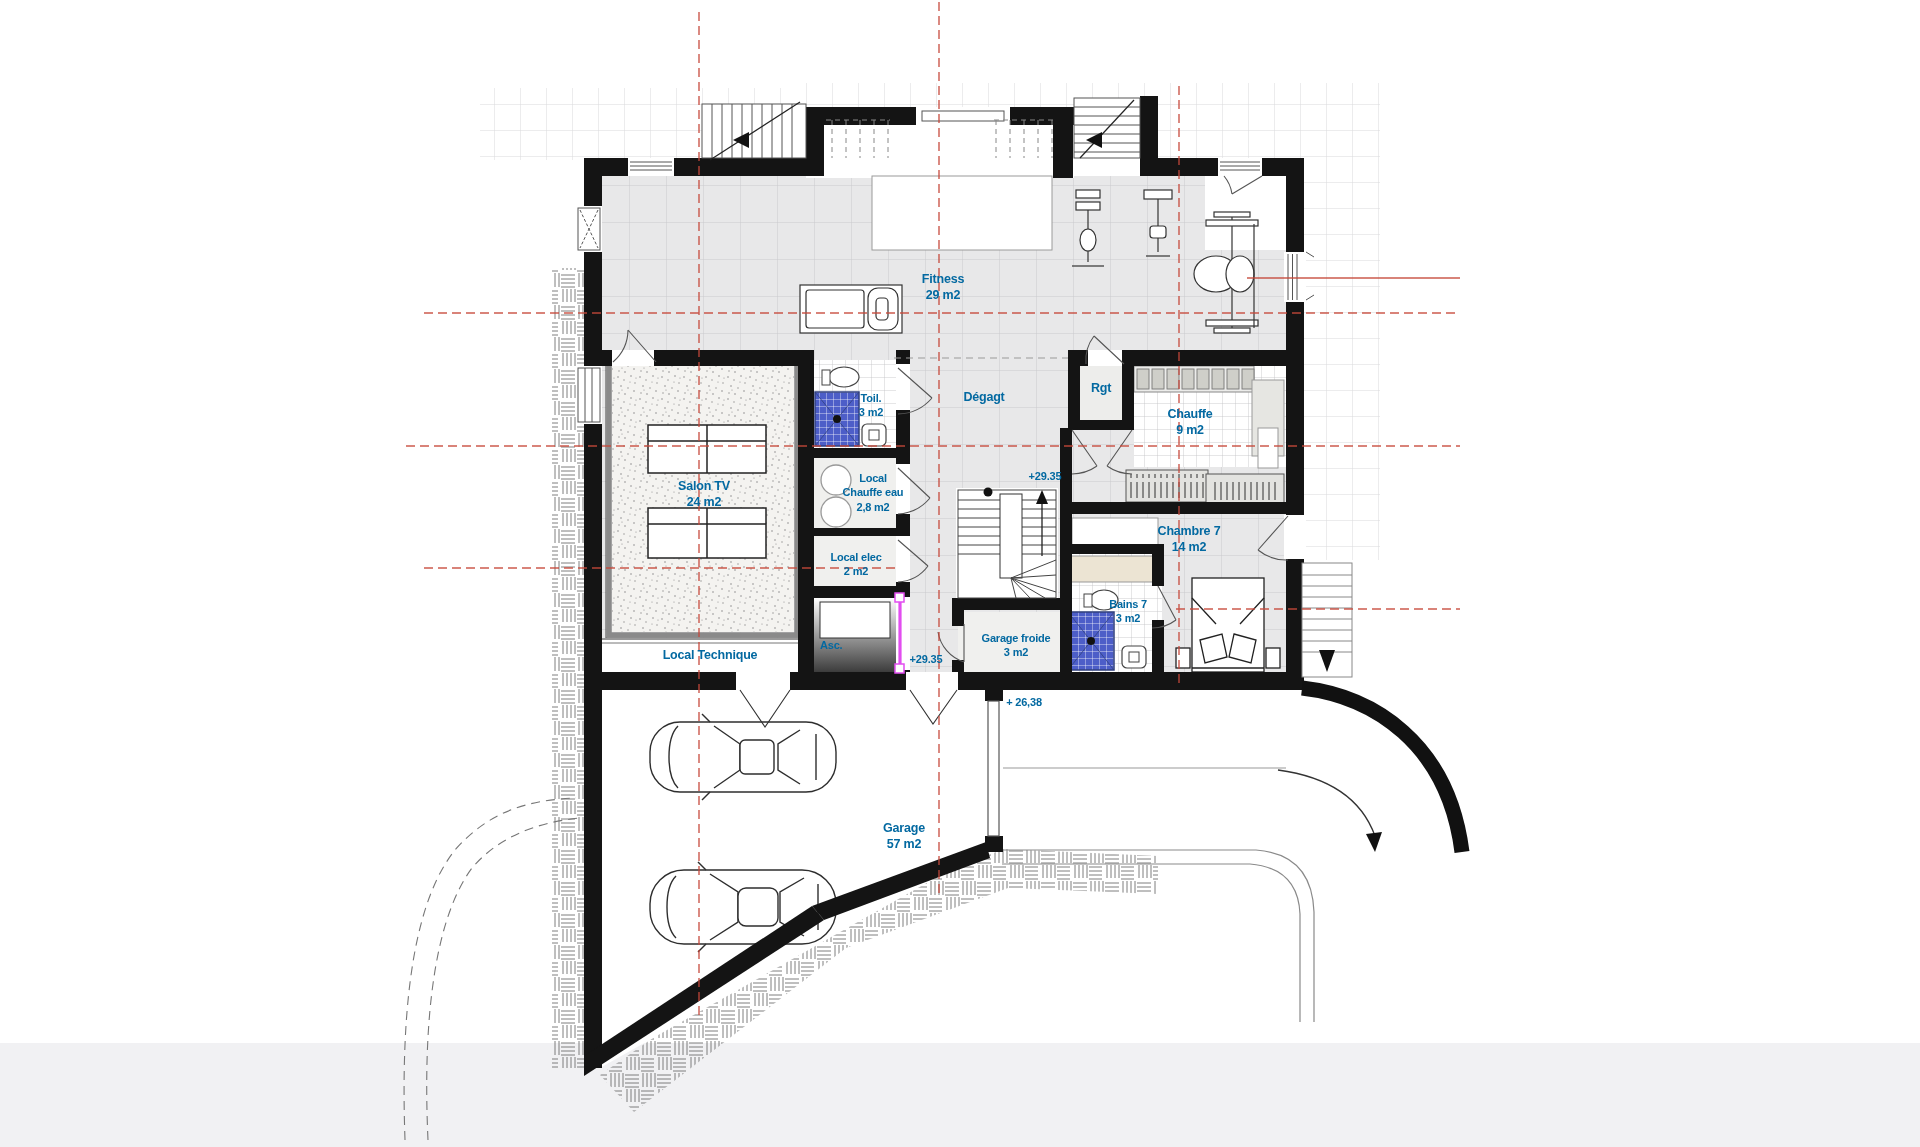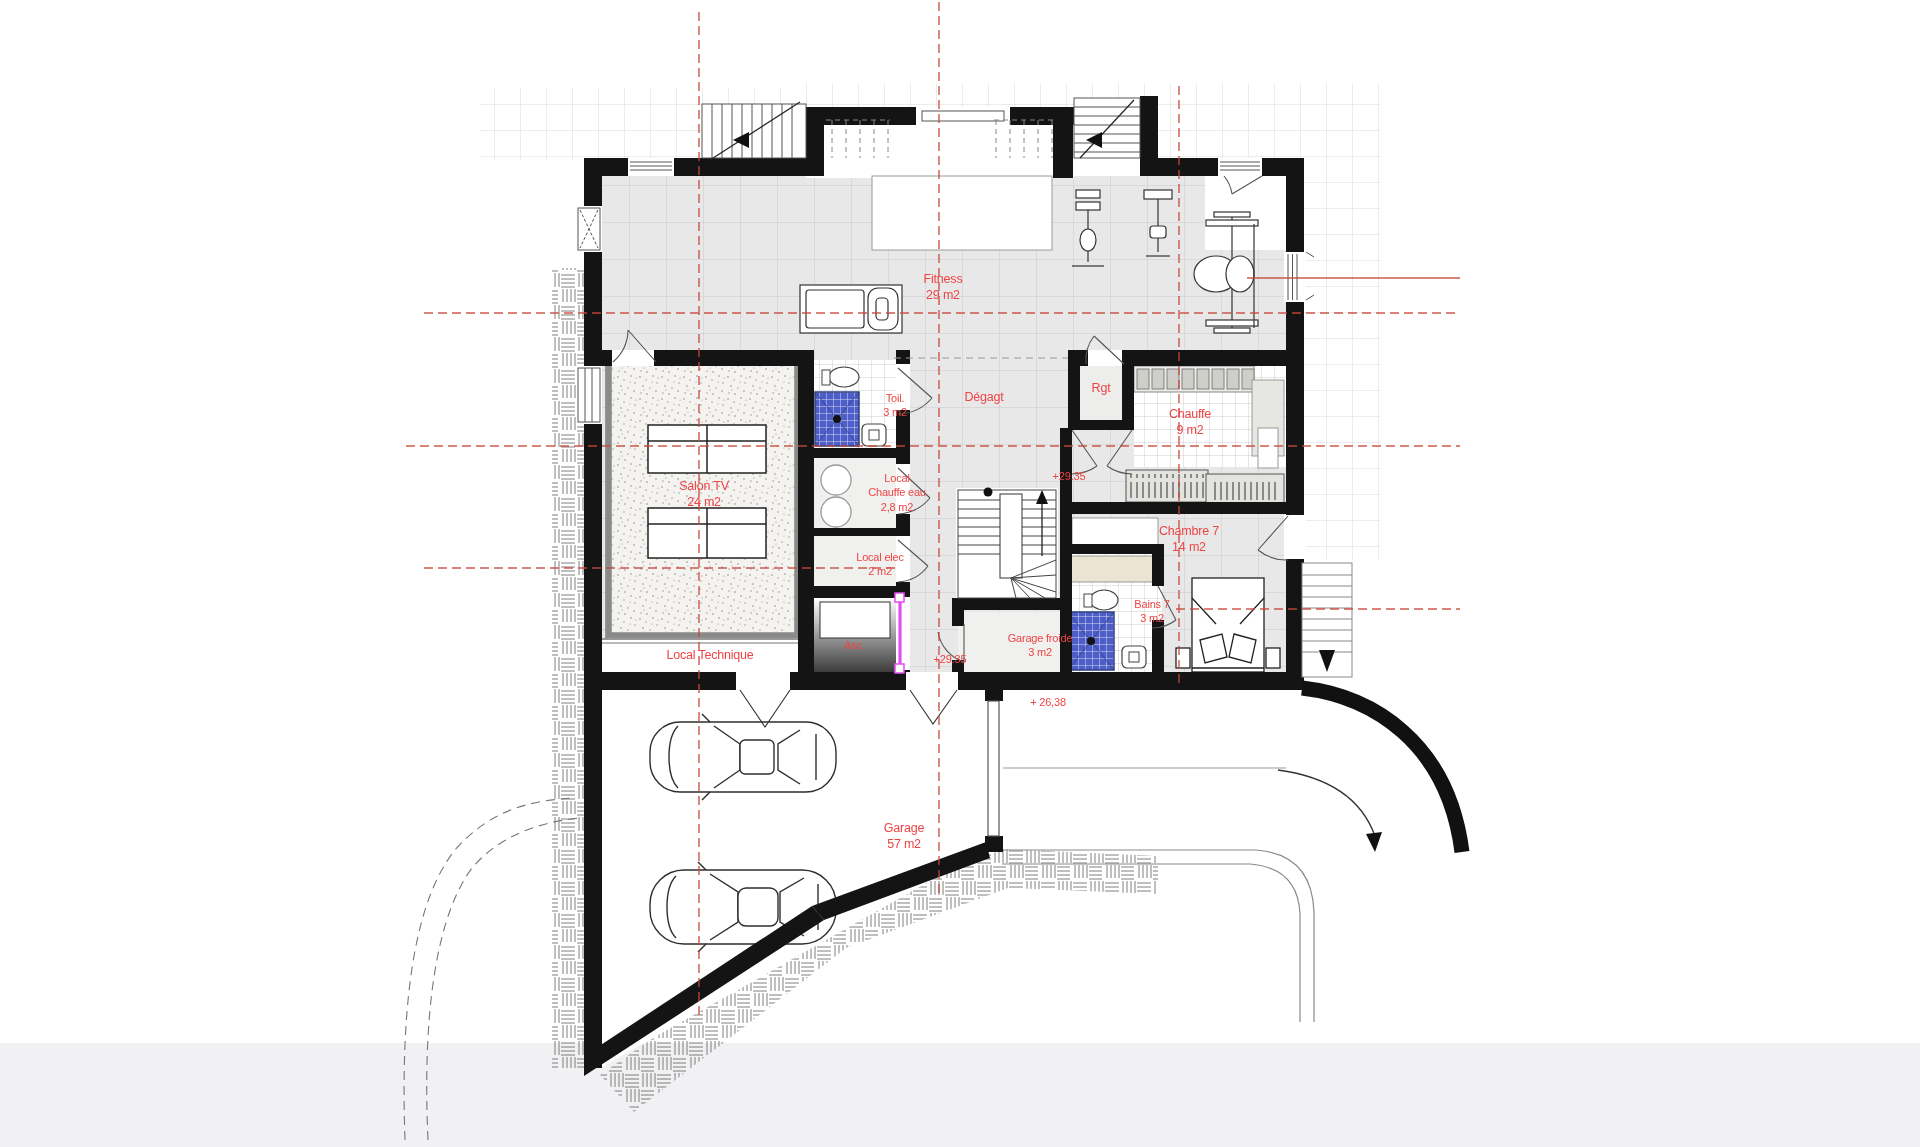--- a/index.html
+++ b/index.html
@@ -1,23 +1,23 @@
 <!DOCTYPE html>
 <html><head>
 <meta charset="utf-8">
 <style>
   html,body{margin:0;padding:0;background:#fff;}
   .stage{position:relative;width:1920px;height:1147px;background:#ffffff;overflow:hidden;
          font-family:"Liberation Sans",sans-serif;}
   .stage svg{position:absolute;left:0;top:0;}
   .labels{position:absolute;left:0;top:0;width:100%;height:100%;pointer-events:none;}
-  .lbl{position:absolute;transform:translate(-50%,-50%);font-weight:400;font-size:12.5px;
-       line-height:1.3;color:#ef4444;text-align:center;white-space:nowrap;letter-spacing:-.2px;}
+  .lbl{position:absolute;transform:translate(-50%,-50%);font-weight:700;font-size:12.5px;
+       line-height:1.3;color:#0369a1;text-align:center;white-space:nowrap;letter-spacing:-.2px;}
   .lbl .l{display:block;}
-  .lbl.small{font-size:11px;margin-left:24px;}
+  .lbl.small{font-size:11px;}
   .lbl.left{transform:translate(0,-50%);text-align:right;}
 </style>
 </head>
 <body>
 
 <div class="stage">
 
 <svg width="1920" height="1147" viewBox="0 0 1920 1147">
 <defs>
   <pattern id="tileMain" width="37" height="37" patternUnits="userSpaceOnUse">

